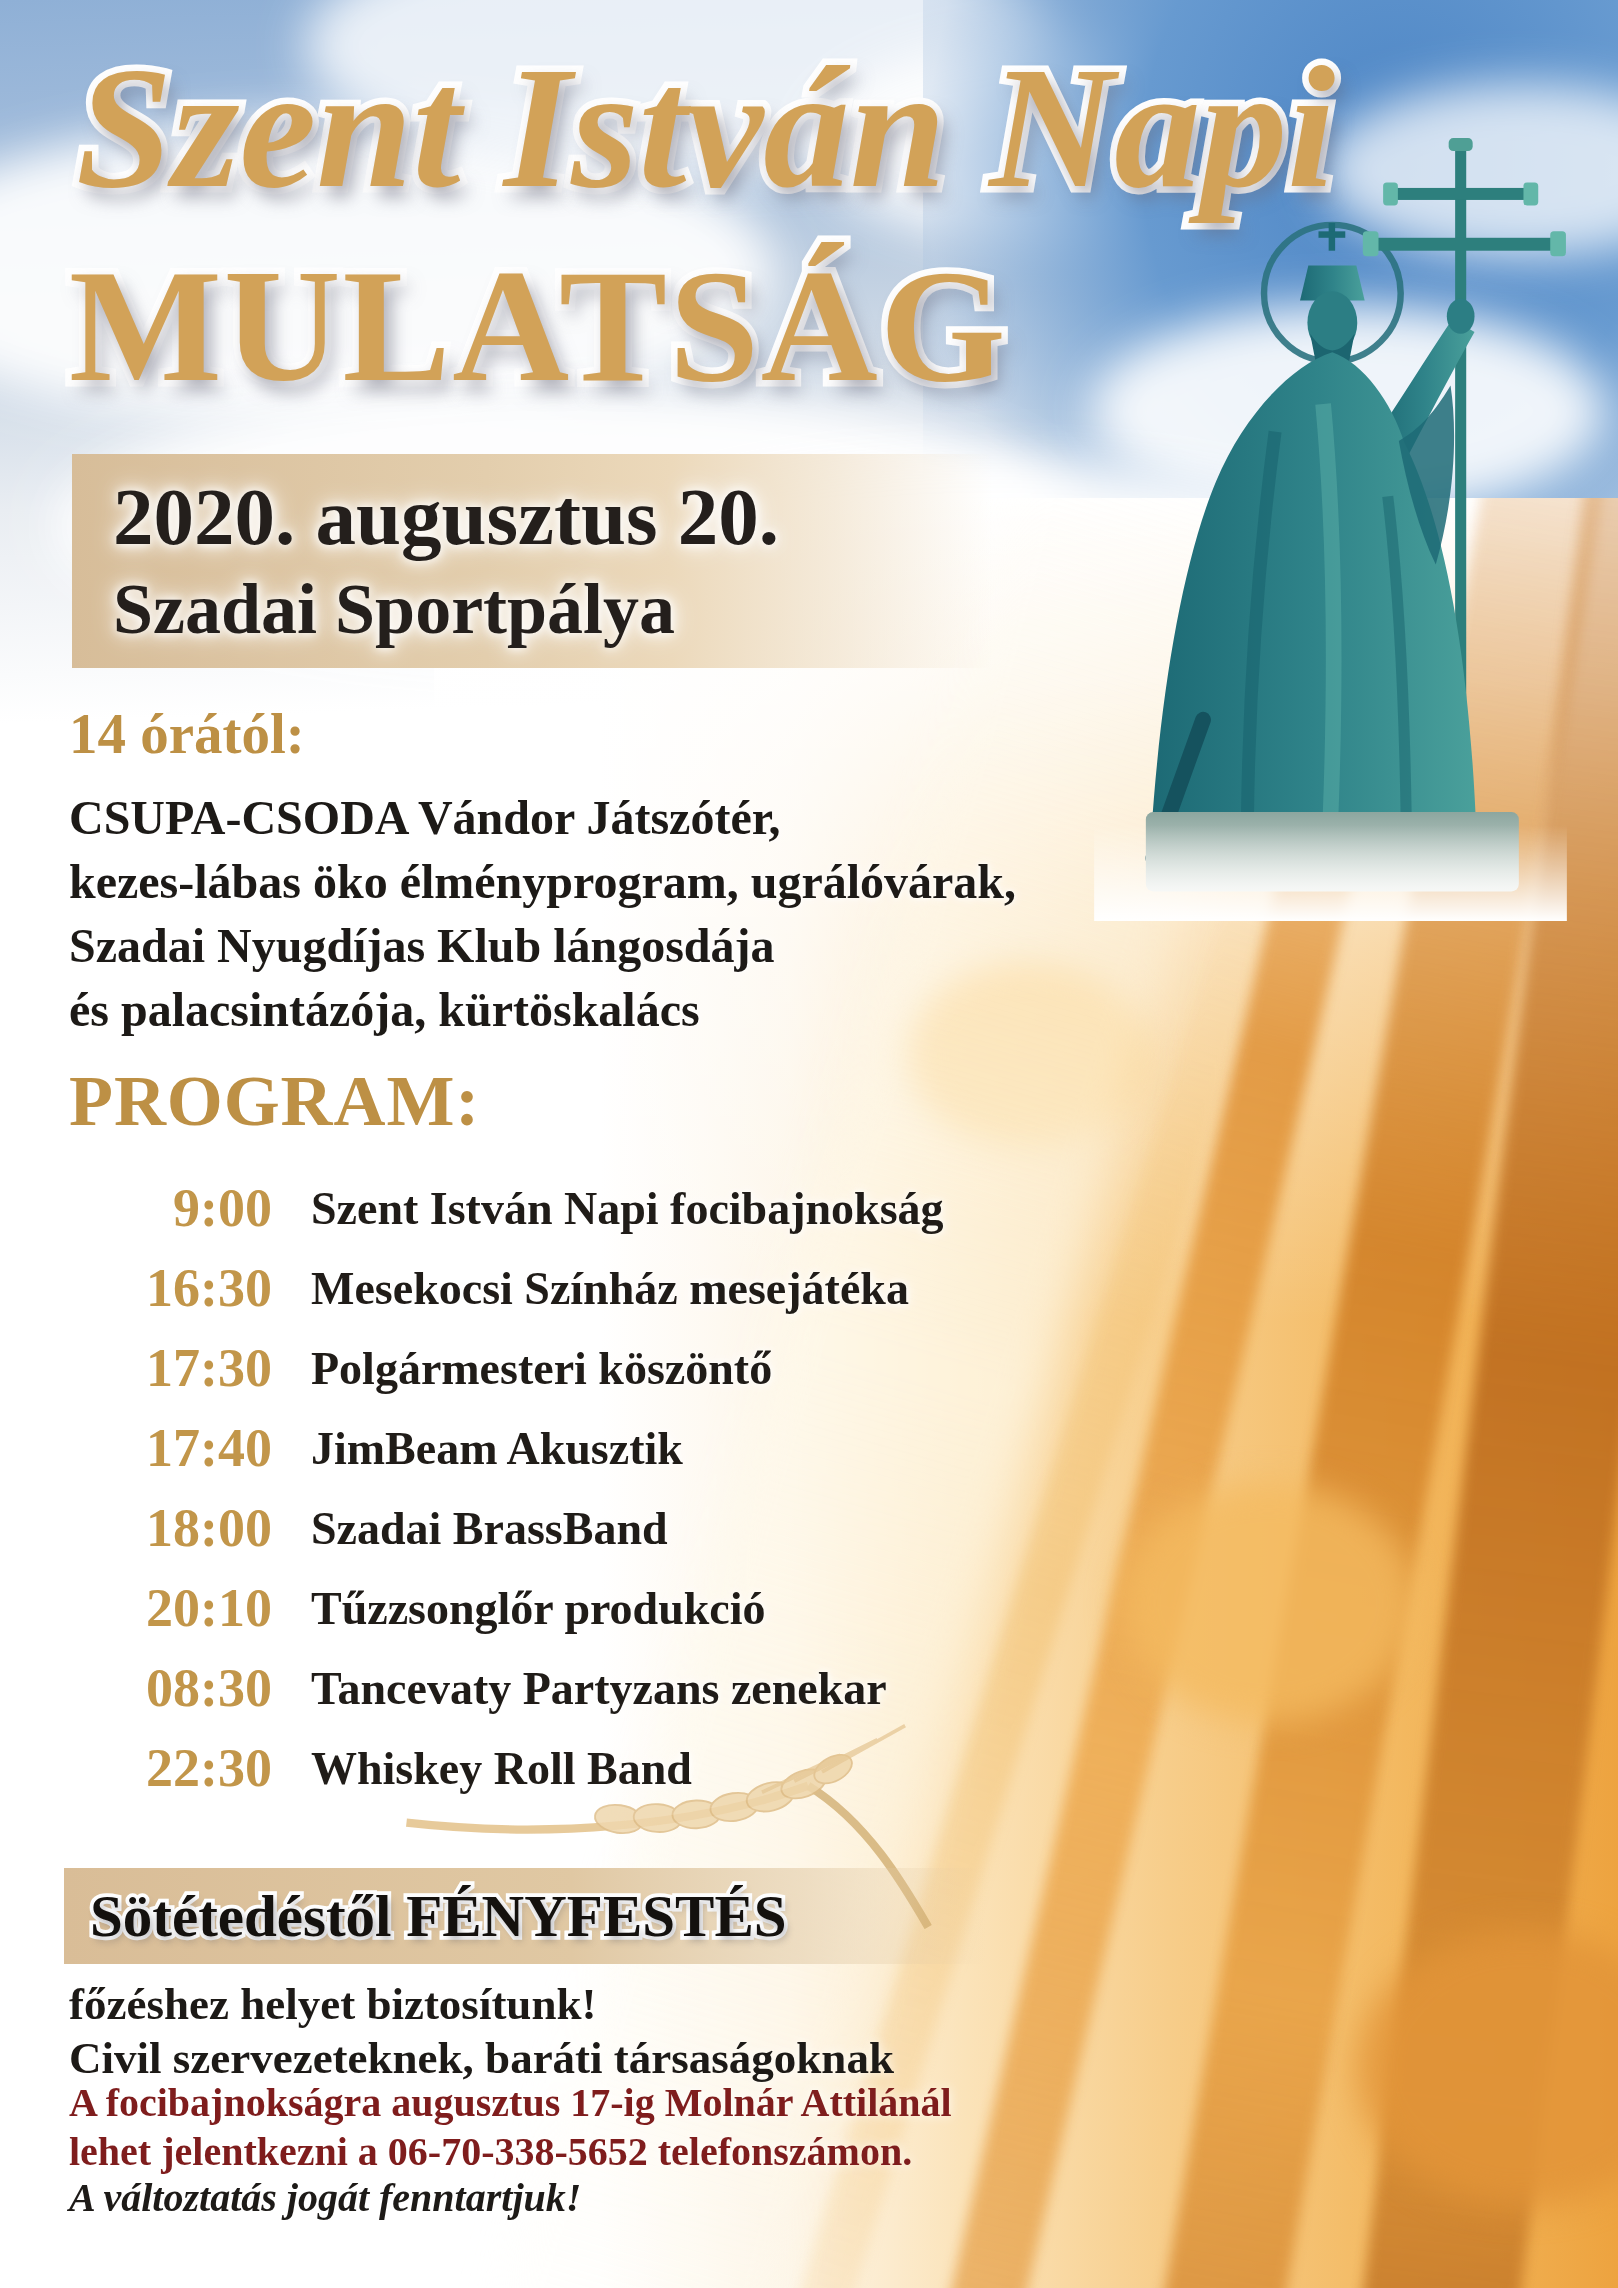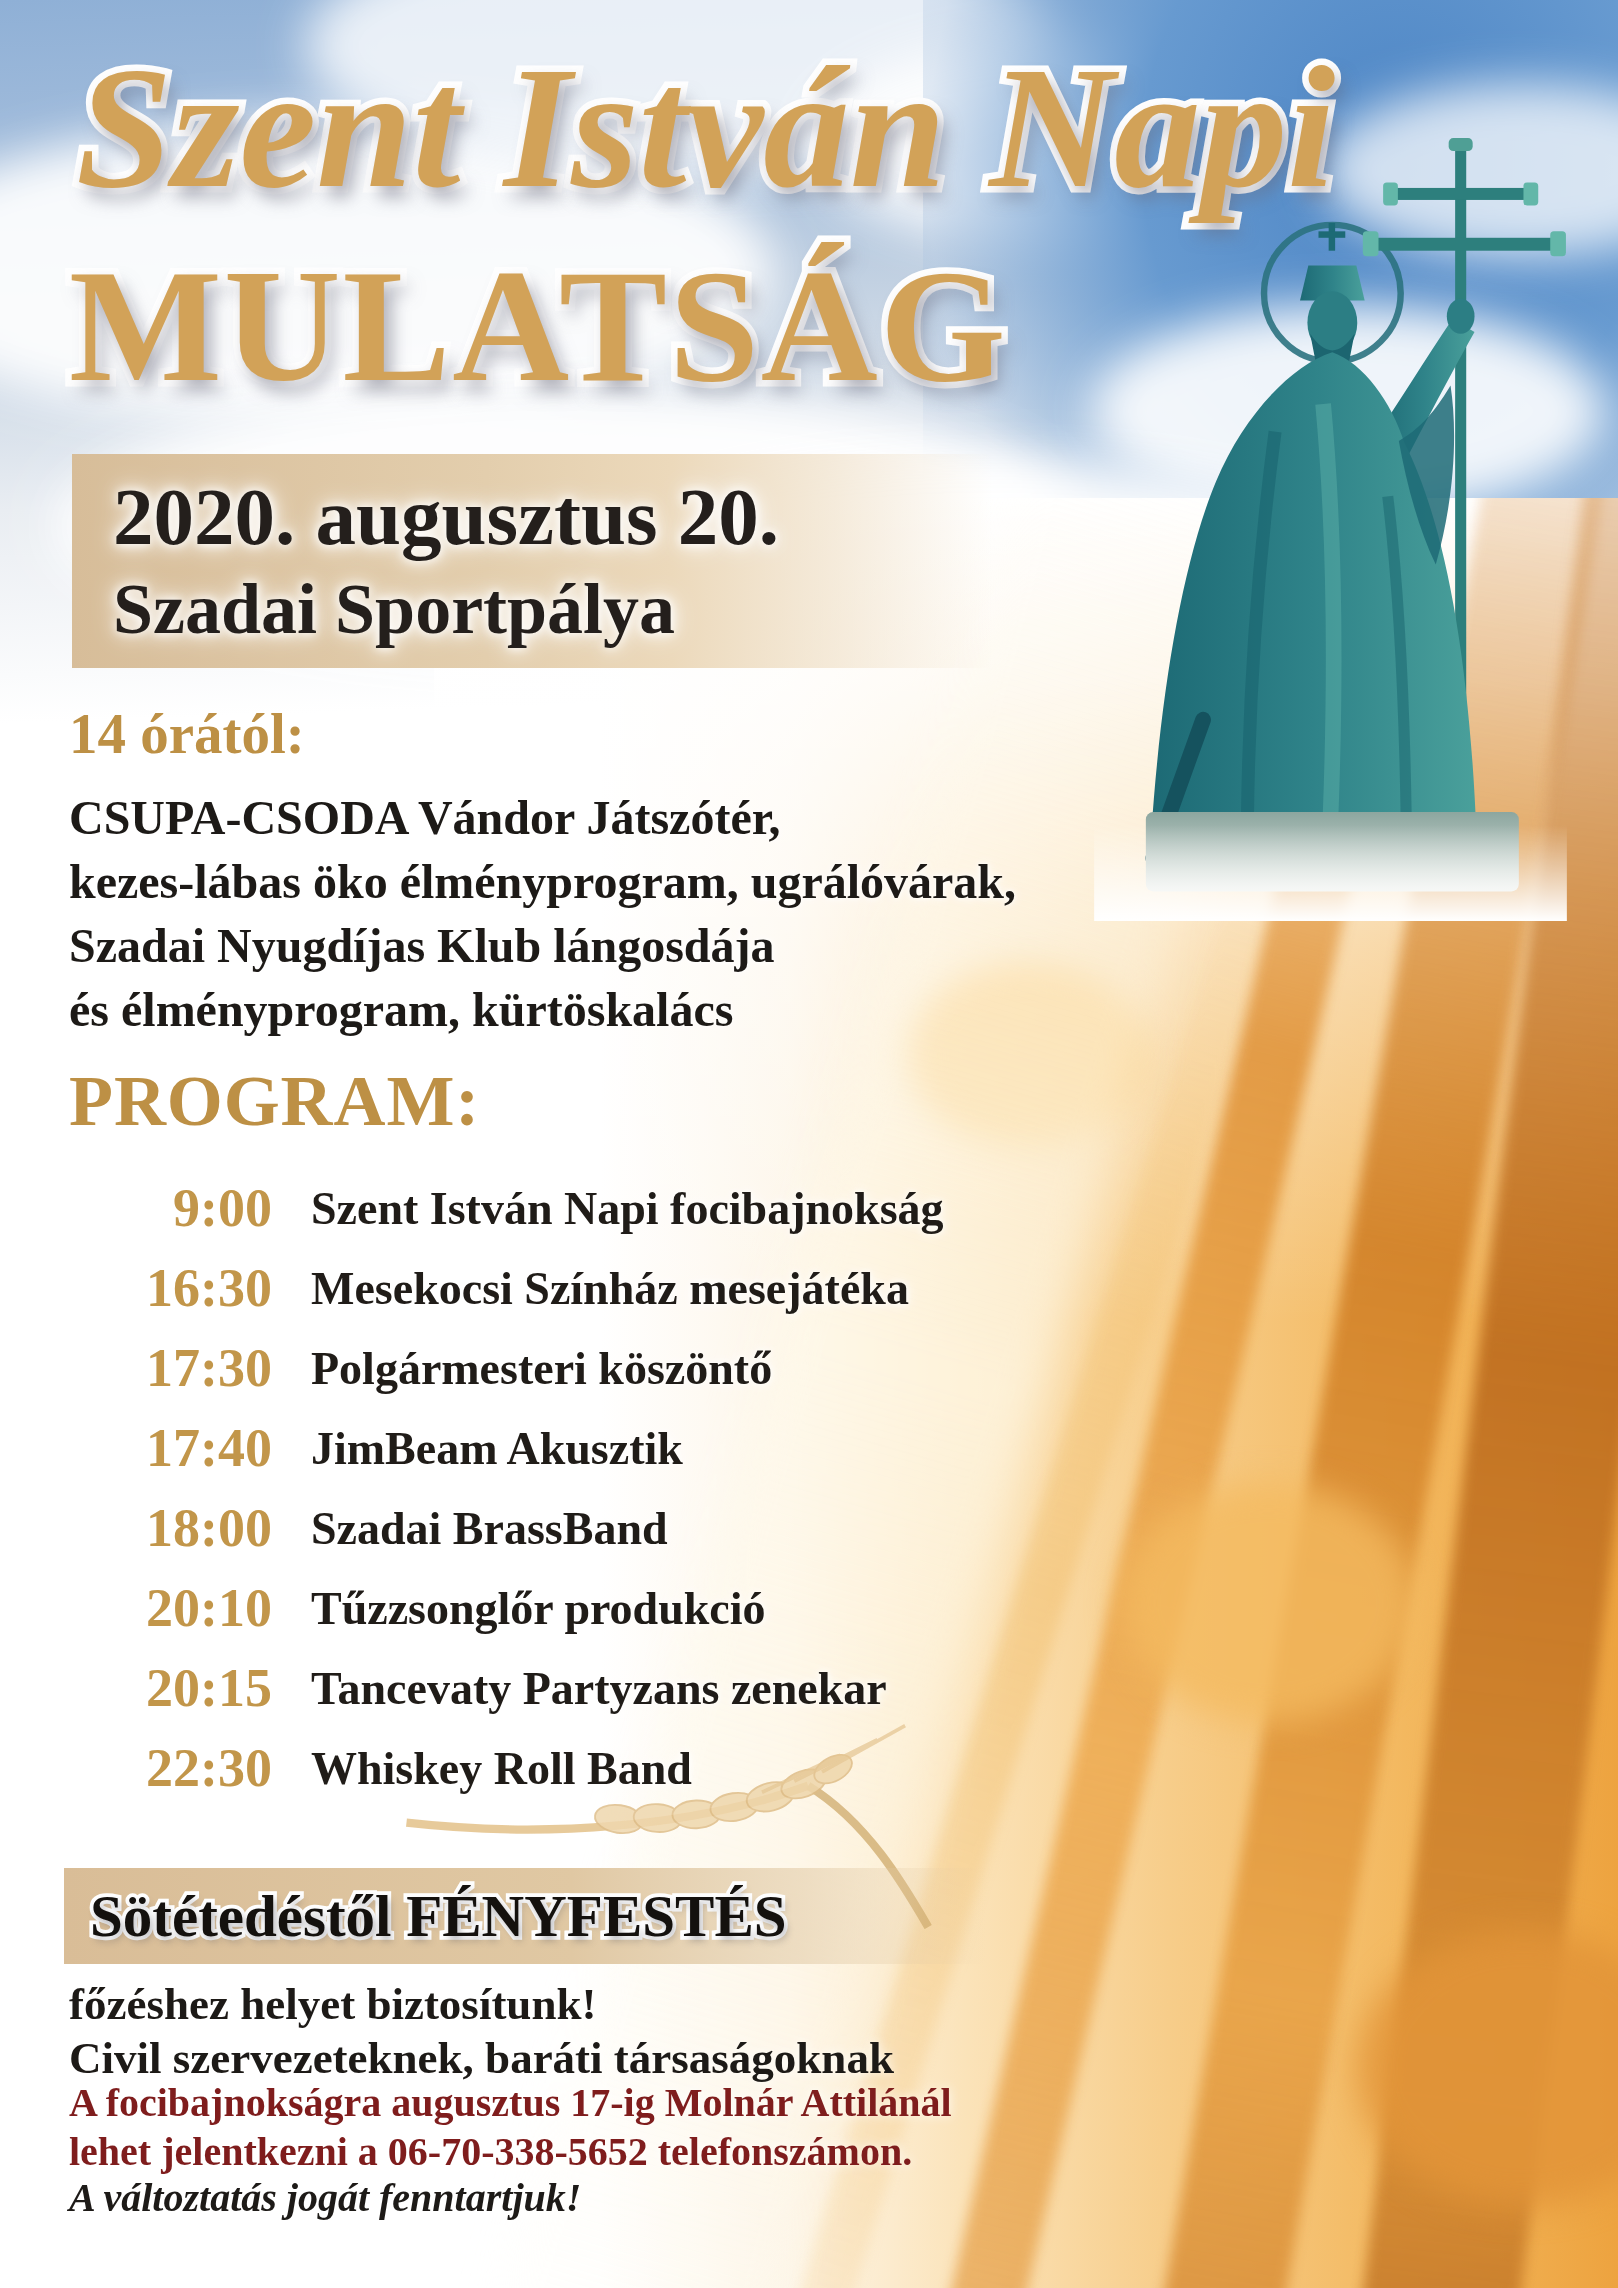--- a/index.html
+++ b/index.html
@@ -232,21 +232,21 @@
 <div class="abs date-banner">
   <div class="line date">2020. augusztus 20.</div>
   <div class="line venue">Szadai Sportpálya</div>
 </div>
 
 <div class="abs gold-heading h-from">14 órától:</div>
 <div class="abs afternoon">
   <div class="line">CSUPA-CSODA Vándor Játszótér,</div>
   <div class="line">kezes-lábas öko élményprogram, ugrálóvárak,</div>
   <div class="line">Szadai Nyugdíjas Klub lángosdája</div>
-  <div class="line">és élményprogram, kürtöskalács</div>
+  <div class="line">és palacsintázója, kürtöskalács</div>
 </div>
 
 <div class="abs gold-heading h-program">PROGRAM:</div>
 <div class="abs program">
   <div class="row">
     <div class="time">9:00</div>
     <div class="event">Szent István Napi focibajnokság</div>
   </div>
   <div class="row">
     <div class="time">16:30</div>
@@ -262,21 +262,21 @@
   </div>
   <div class="row">
     <div class="time">18:00</div>
     <div class="event">Szadai BrassBand</div>
   </div>
   <div class="row">
     <div class="time">20:10</div>
     <div class="event">Tűzzsonglőr produkció</div>
   </div>
   <div class="row">
-    <div class="time">20:15</div>
+    <div class="time">08:30</div>
     <div class="event">Tancevaty Partyzans zenekar</div>
   </div>
   <div class="row">
     <div class="time">22:30</div>
     <div class="event">Whiskey Roll Band</div>
   </div>
 </div>
 
 <div class="abs light-banner">
   <div class="label">Sötétedéstől FÉNYFESTÉS</div>

